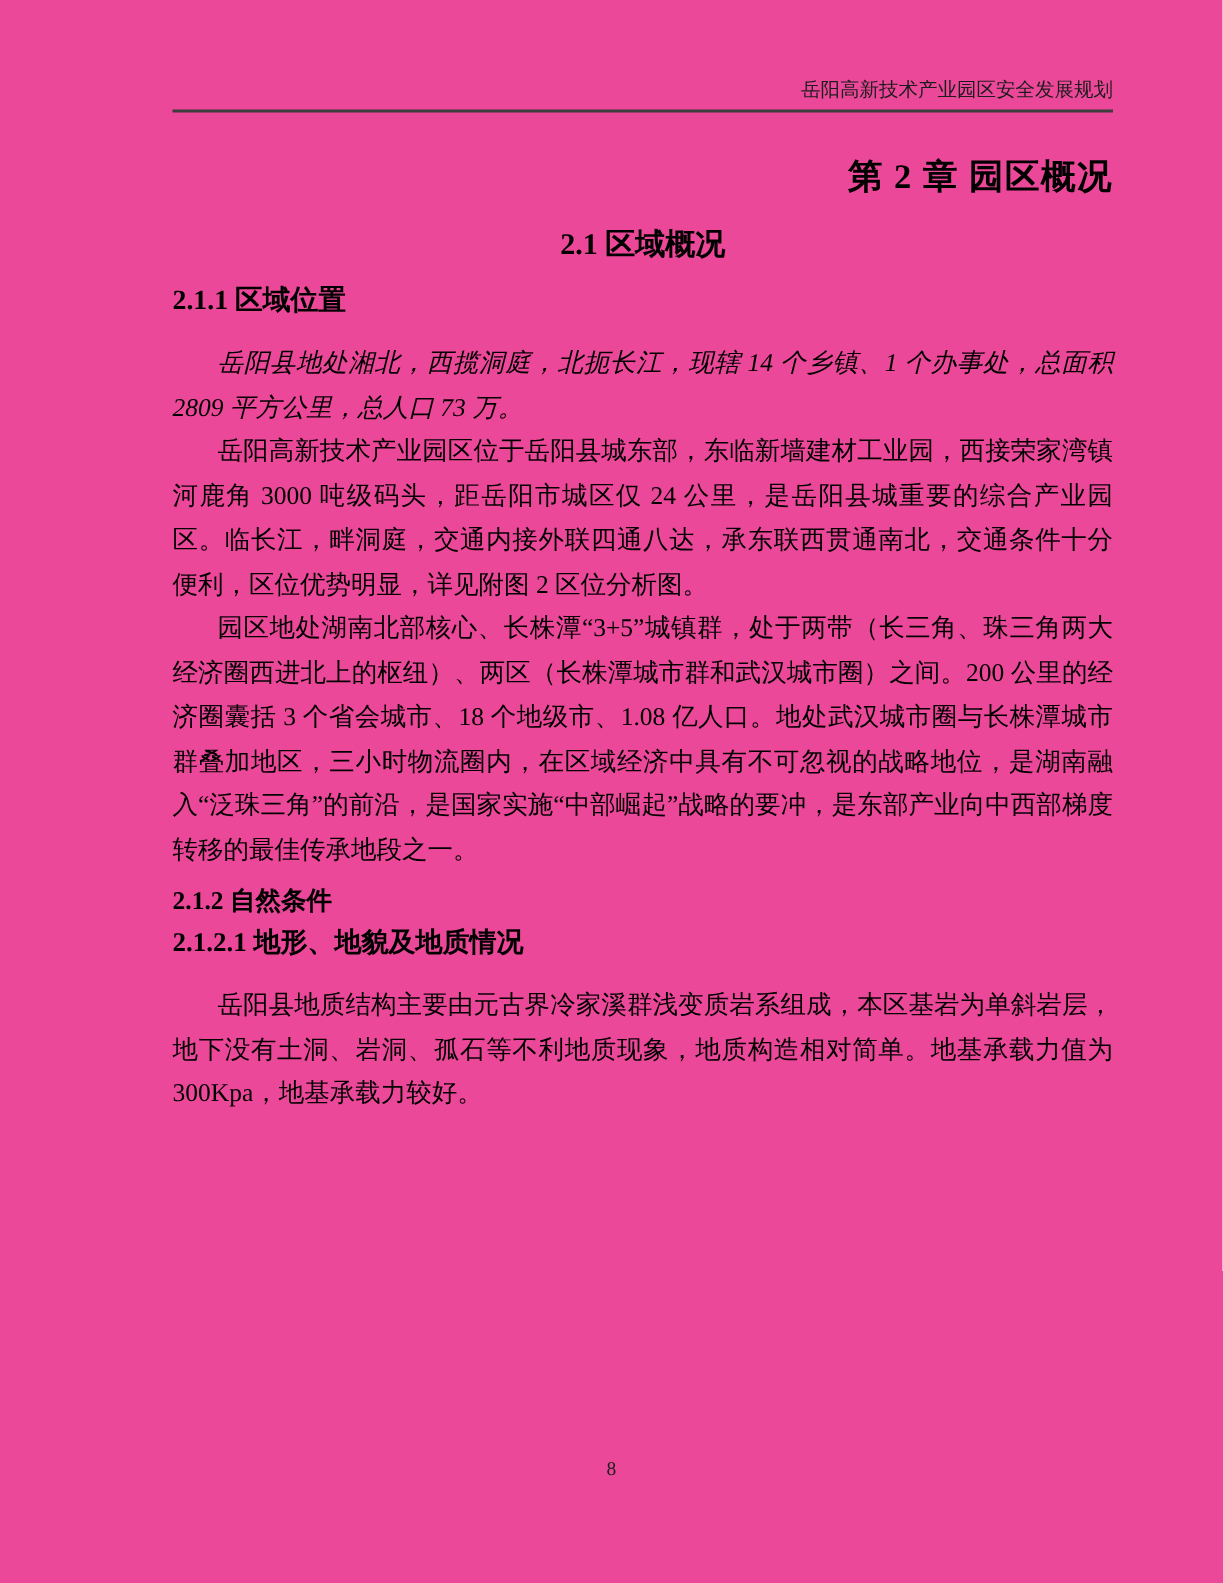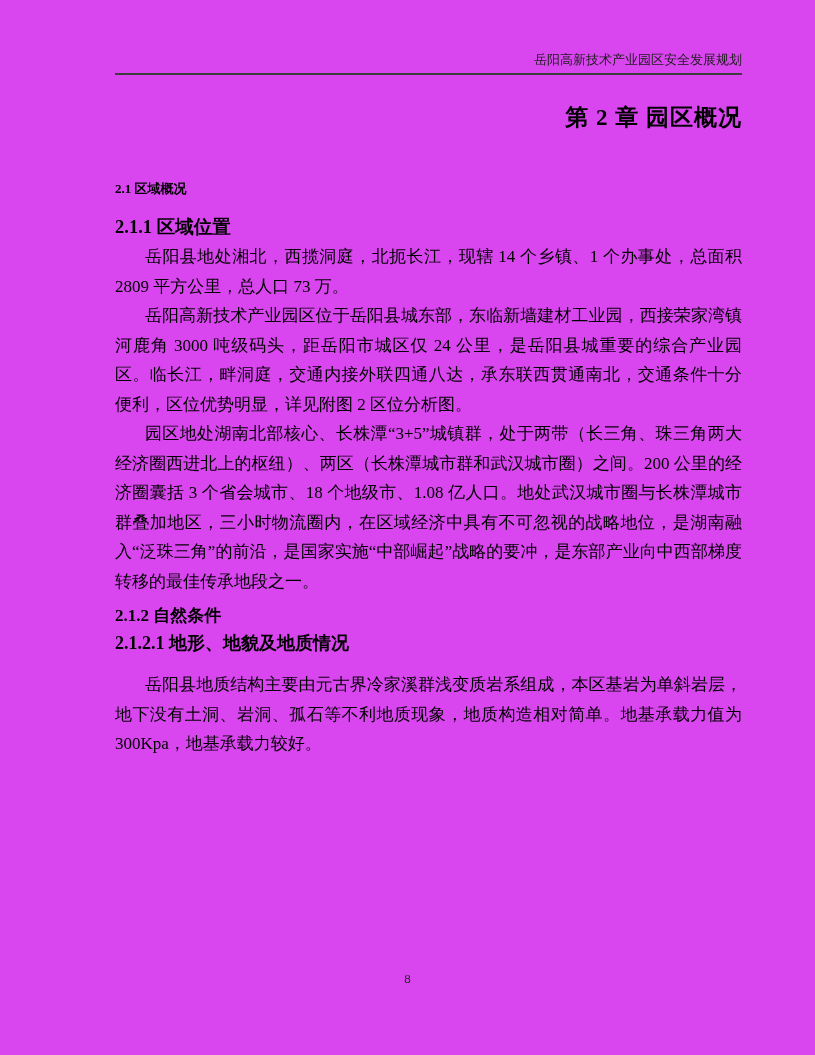--- a/index.html
+++ b/index.html
@@ -4,21 +4,21 @@
 <style>
   html, body {
     margin: 0;
     padding: 0;
     background: #ffffff;
   }
   .page {
     position: relative;
     width: 815px;
     height: 1055px;
-    background: #d946ef;
+    background: #ec4899;
     color: #000000;
     font-family: "Liberation Serif", "DejaVu Serif", serif;
     overflow: hidden;
   }
   .header {
     position: absolute;
     top: 50px;
     left: 115px;
     width: 627px;
     text-align: right;
@@ -36,24 +36,25 @@
   }
   .chapter-title {
     margin: 13px 0 0 0;
     font-size: 23px;
     font-weight: 700;
     line-height: 34px;
     text-align: right;
     letter-spacing: 1px;
   }
   .h-s21 {
-    margin: 42px 0 0 0;
-    font-size: 13px;
+    margin: 16px 0 0 0;
+    font-size: 20px;
     font-weight: 700;
     line-height: 24px;
+    text-align: center;
   }
   .h-s211 {
     margin: 15px 0 0 0;
     font-size: 18.5px;
     font-weight: 700;
     line-height: 22px;
     font-family: Liberation Serif, serif;
   }
   .h-s212 {
     margin: 9px 0 0 0;
@@ -69,21 +70,22 @@
   }
   .para {
     margin: 0;
     font-size: 17px;
     line-height: 29.5px;
     text-align: justify;
     text-justify: inter-character;
     text-indent: 30px;
   }
   .para.first-after-heading {
-    margin-top: 4px;
+    margin-top: 15px;
+    font-style: italic;
   }
   .para.first-after-subheading {
     margin-top: 5px;
   }
   .footer {
     position: absolute;
     top: 970px;
     left: 0;
     width: 815px;
     text-align: center;

